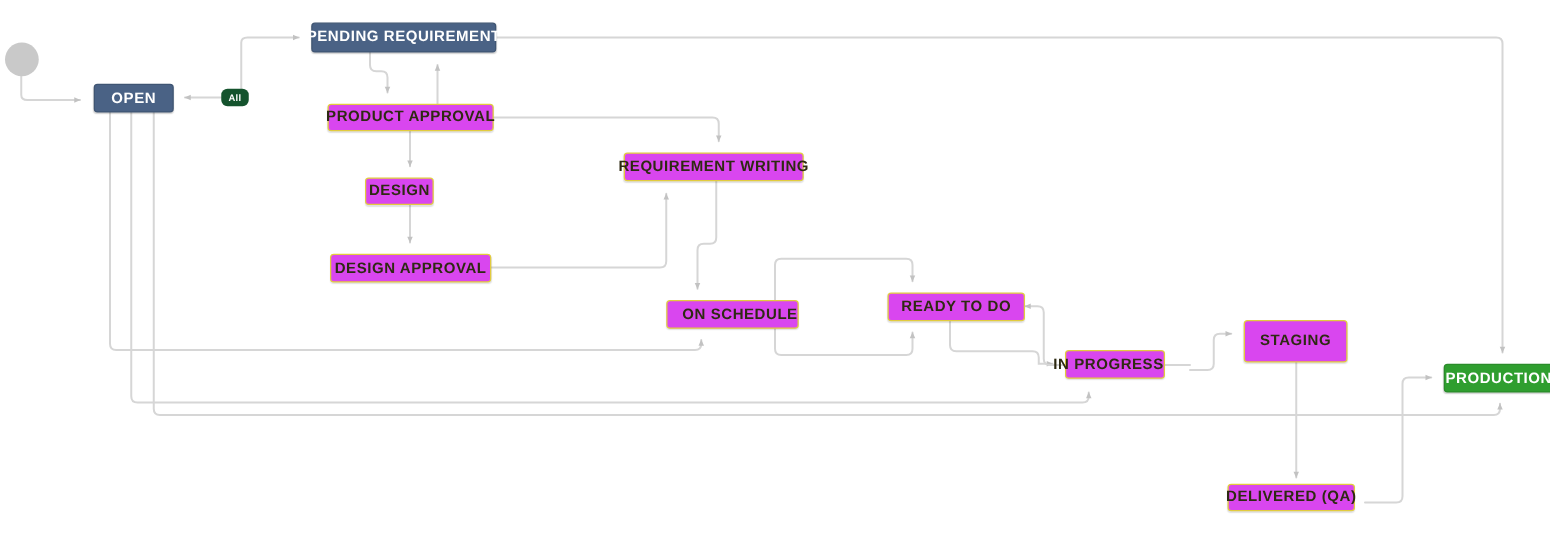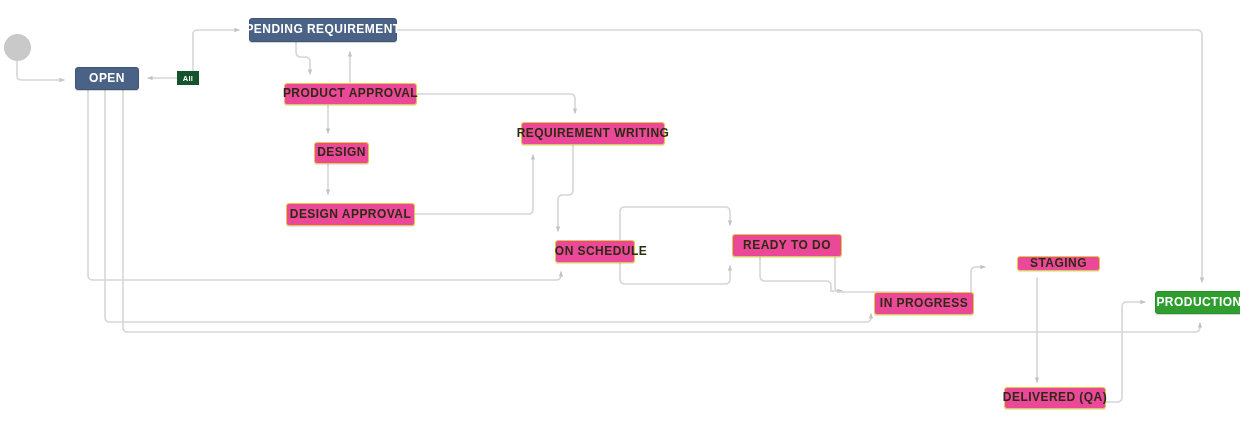--- a/index.html
+++ b/index.html
@@ -35,25 +35,24 @@
     white-space:nowrap;
     user-select:none;
   }
   .node.blue{
     background:#4a6285;
     color:#ffffff;
     border:1px solid #3f5573;
     box-shadow:0 1px 1px rgba(0,0,0,0.18);
   }
   .node.yellow{
-    background:#ec4899;
+    background:#d946ef;
     color:#2e2a12;
     border:1px solid #e2cc3e;
     box-shadow:0 1px 1px rgba(0,0,0,0.12);
-    margin-left:22px;
   }
   .node.green{
     background:#2f9e2f;
     color:#ffffff;
     border:1px solid #2a8c2a;
     box-shadow:0 1px 1px rgba(0,0,0,0.18);
   }
   .start-circle{
     position:absolute;
     border-radius:50%;
@@ -62,21 +61,21 @@
   .badge{
     position:absolute;
     box-sizing:border-box;
     display:flex;
     align-items:center;
     justify-content:center;
     background:#14532d;
     color:#ffffff;
     font-size:7.5px;
     font-weight:bold;
-    border-radius:0;
+    border-radius:5px;
     letter-spacing:0.3px;
     user-select:none;
   }
 </style>
 </head>
 <body>
 
 <div id="canvas">
 
   <svg id="edge-layer" viewBox="0 0 1240 444" width="1240" height="444" xmlns="http://www.w3.org/2000/svg">
@@ -124,30 +123,30 @@
       </div>
       <div class="node yellow" style="left: 292px; top: 142px; width: 55px; height: 22px;">
         <span>DESIGN</span>
       </div>
       <div class="node yellow" style="left: 264px; top: 203px; width: 129px; height: 23px; justify-content: center;">
         <span>DESIGN APPROVAL</span>
       </div>
       <div class="node yellow" style="left: 499px; top: 122px; width: 144px; height: 23px; align-items: center;">
         <span>REQUIREMENT WRITING</span>
       </div>
-      <div class="node yellow" style="left: 533px; top: 240px; width: 80px; height: 23px; padding-left: 12px;">
+      <div class="node yellow" style="left: 533px; top: 240px; width: 106px; height: 23px; padding-left: 12px;">
         <span>ON SCHEDULE</span>
       </div>
       <div class="node yellow" style="left: 710px; top: 234px; width: 110px; height: 23px; justify-content: center;">
         <span>READY TO DO</span>
       </div>
-      <div class="node yellow" style="left: 852px; top: 292px; width: 100px; height: 23px;">
+      <div class="node yellow" style="left: 852px; top: 280px; width: 80px; height: 23px; justify-content: flex-end;">
         <span>IN PROGRESS</span>
       </div>
-      <div class="node yellow" style="left: 995px; top: 256px; width: 83px; height: 15px;">
+      <div class="node yellow" style="left: 995px; top: 256px; width: 83px; height: 34px;">
         <span>STAGING</span>
       </div>
       <div class="node yellow" style="left: 982px; top: 387px; width: 102px; height: 22px;">
         <span>DELIVERED (QA)</span>
       </div>
       <div class="node green" style="left: 1155px; top: 291px; width: 88px; height: 23px;">
         <span>PRODUCTION</span>
       </div>
     </div>
   <div id="badges">

